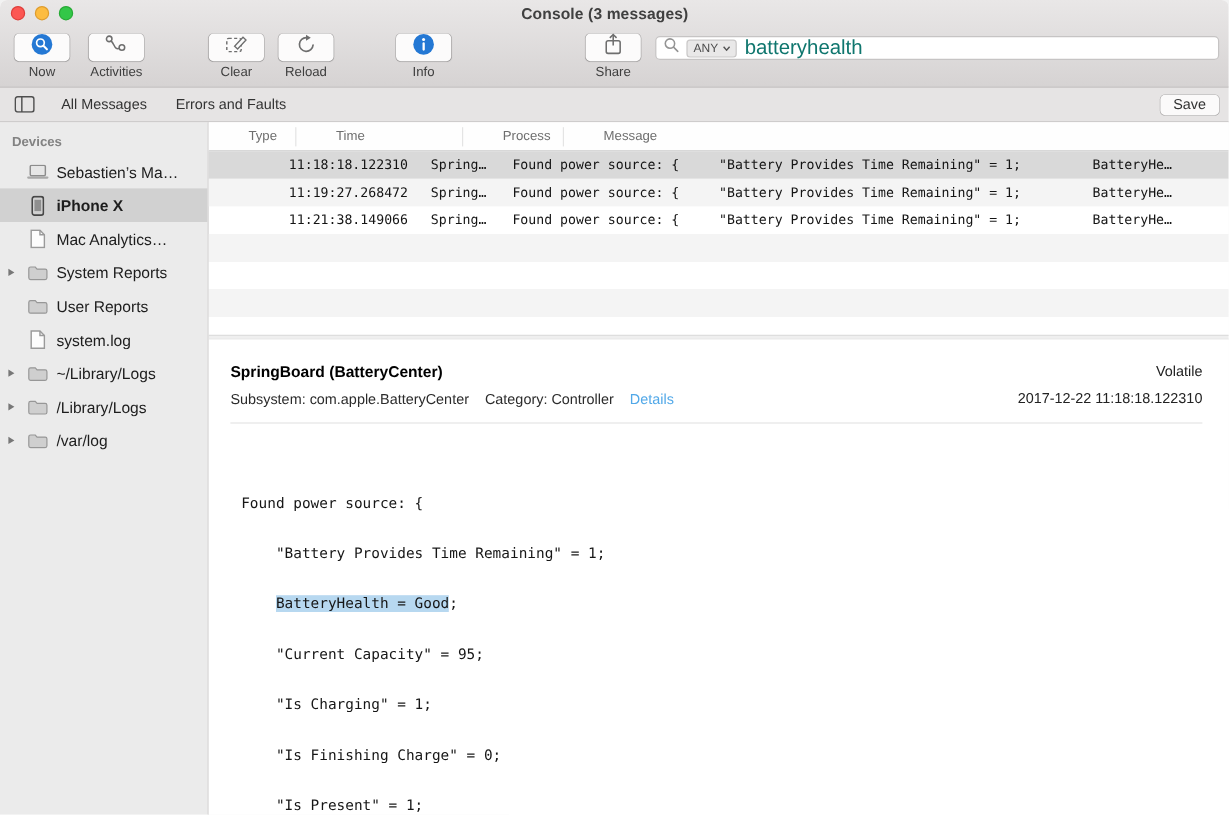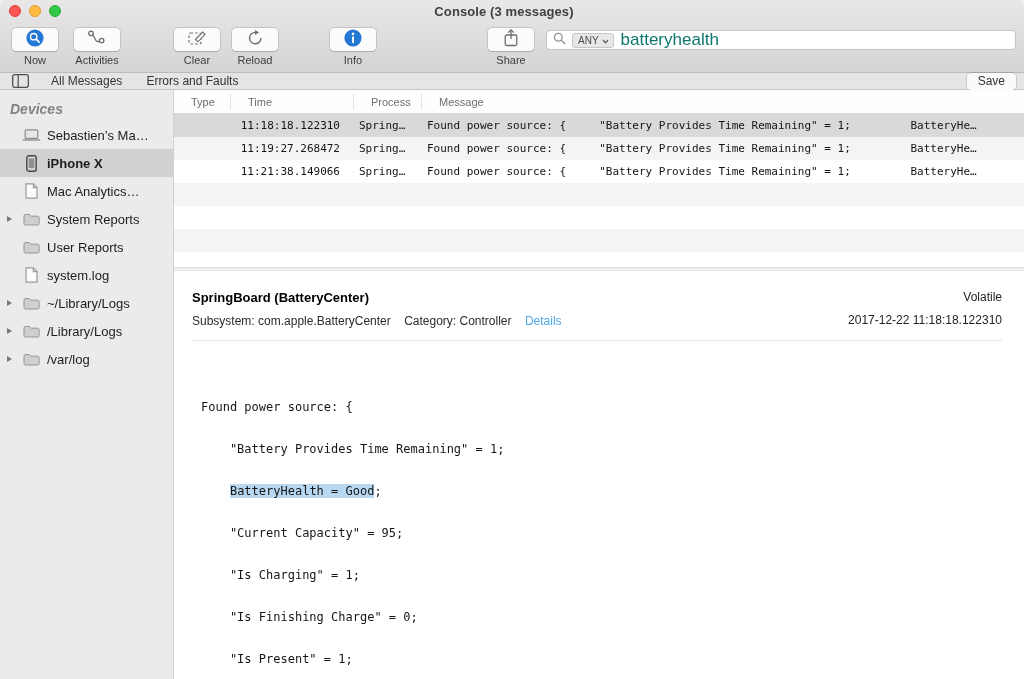--- a/index.html
+++ b/index.html
@@ -21,43 +21,43 @@
   .tb-btn { width:46px; height:23px; background:#fcfbfb; border-radius:4px; box-shadow:0 0 0 0.5px rgba(0,0,0,0.22), 0 0.5px 1px rgba(0,0,0,0.12); display:flex; align-items:center; justify-content:center; cursor:default; }
   .tb-label { font-size:11px; color:#3e3e3e; margin-top:3px; white-space:nowrap; }
   .ml12{margin-left:12px} .ml50{margin-left:50px} .ml8{margin-left:8px} .ml48{margin-left:48px} .ml108{margin-left:108px}
 
   .searchwrap { flex:1; margin-left:10px; margin-top:2px; }
   .searchfield { height:20px; background:#fff; border:1px solid #c6c4c4; border-radius:4px; display:flex; align-items:center; padding:0 6px; }
   .token { background:#e9e8e8; border:1px solid #c9c7c7; border-radius:3px; font-size:10px; color:#4c4c4c; padding:1px 4px 1px 5px; margin-left:6px; display:flex; align-items:center; gap:3px; }
   .searchtext { font-size:17px; color:#0f766e; margin-left:7px; }
 
   
-  .filterbar { height:18px; background:#e6e4e4; border-top:1px solid #bdbaba; border-bottom:1px solid #c9c6c6; display:flex; align-items:center; padding:0 8px 0 12px; flex:0 0 auto; }
+  .filterbar { height:30px; background:#e6e4e4; border-top:1px solid #bdbaba; border-bottom:1px solid #c9c6c6; display:flex; align-items:center; padding:0 8px 0 12px; flex:0 0 auto; }
   .filter-label { font-size:12px; color:#333; margin-left:22px; cursor:default; }
   .filter-label + .filter-label { margin-left:24px; }
   .save-btn { margin-left:auto; background:#fbfafa; border-radius:4px; box-shadow:0 0 0 0.5px rgba(0,0,0,0.25); font-size:12px; color:#333; padding:1px 11px 2px; cursor:default; }
 
   
   .content { flex:1; display:flex; min-height:0; }
   .sidebar { width:174px; background:#ebebeb; border-right:1px solid #d2d0d0; padding-top:6px; flex:0 0 auto; overflow:hidden; }
-  .side-header { font-size:14px; font-weight:bold; color:#828282; padding:5px 0 4px 10px;font-style:italic; }
+  .side-header { font-size:11px; font-weight:bold; color:#828282; padding:5px 0 4px 10px; }
   .side-header.reports { margin-top:12px; }
   .side-item { height:28px; display:flex; align-items:center; padding-left:20px; position:relative; cursor:default; }
   .side-item.selected { background:#d1d1d1; }
   .side-item .icon { width:22px; display:flex; justify-content:center; flex:0 0 auto; }
   .side-item .lbl { font-size:13px; color:#1d1d1d; margin-left:5px; white-space:nowrap; overflow:hidden; }
   .side-item.selected .lbl { font-weight:bold; }
   .disclosure { position:absolute; left:7px; width:0; height:0; border-left:5px solid #777; border-top:3.5px solid transparent; border-bottom:3.5px solid transparent; }
   .warn { margin-left:auto; margin-right:12px; }
 
   .main { flex:1; display:flex; flex-direction:column; min-width:0; background:#fff; }
 
   
   .thead { height:24px; display:flex; align-items:center; background:#fefefe; border-bottom:1px solid #d8d8d8; flex:0 0 auto; }
-  .thead .th { font-size:11px; color:#6e6e6e; padding-left:17px; border-right:1px solid #e4e4e4; height:16px; line-height:16px; }
+  .thead .th { font-size:11px; color:#6e6e6e; padding-left:17px; border-right:1px solid #e4e4e4; height:16px; line-height:16px;margin-left:16px; }
   .col-type { width:57px; flex:0 0 auto; }
   .col-time { width:123px; flex:0 0 auto; }
   .col-process { width:68px; flex:0 0 auto; }
   .col-msg { flex:1; min-width:0; border-right:none !important; }
   .trow { height:23px; display:flex; align-items:center; font-family:"DejaVu Sans Mono", monospace; font-size:11px; color:#141414; flex:0 0 auto; }
   .trow.selected { background:#d9d9d9; }
   .trow.stripe { background:#f4f4f4; }
   .trow .time { width:123px; flex:0 0 auto; text-align:right; padding-right:14px; }
   .trow .proc { width:68px; flex:0 0 auto; padding-left:5px; }
   .trow .msg { flex:1; min-width:0; white-space:pre; overflow:hidden; padding-left:5px; }

